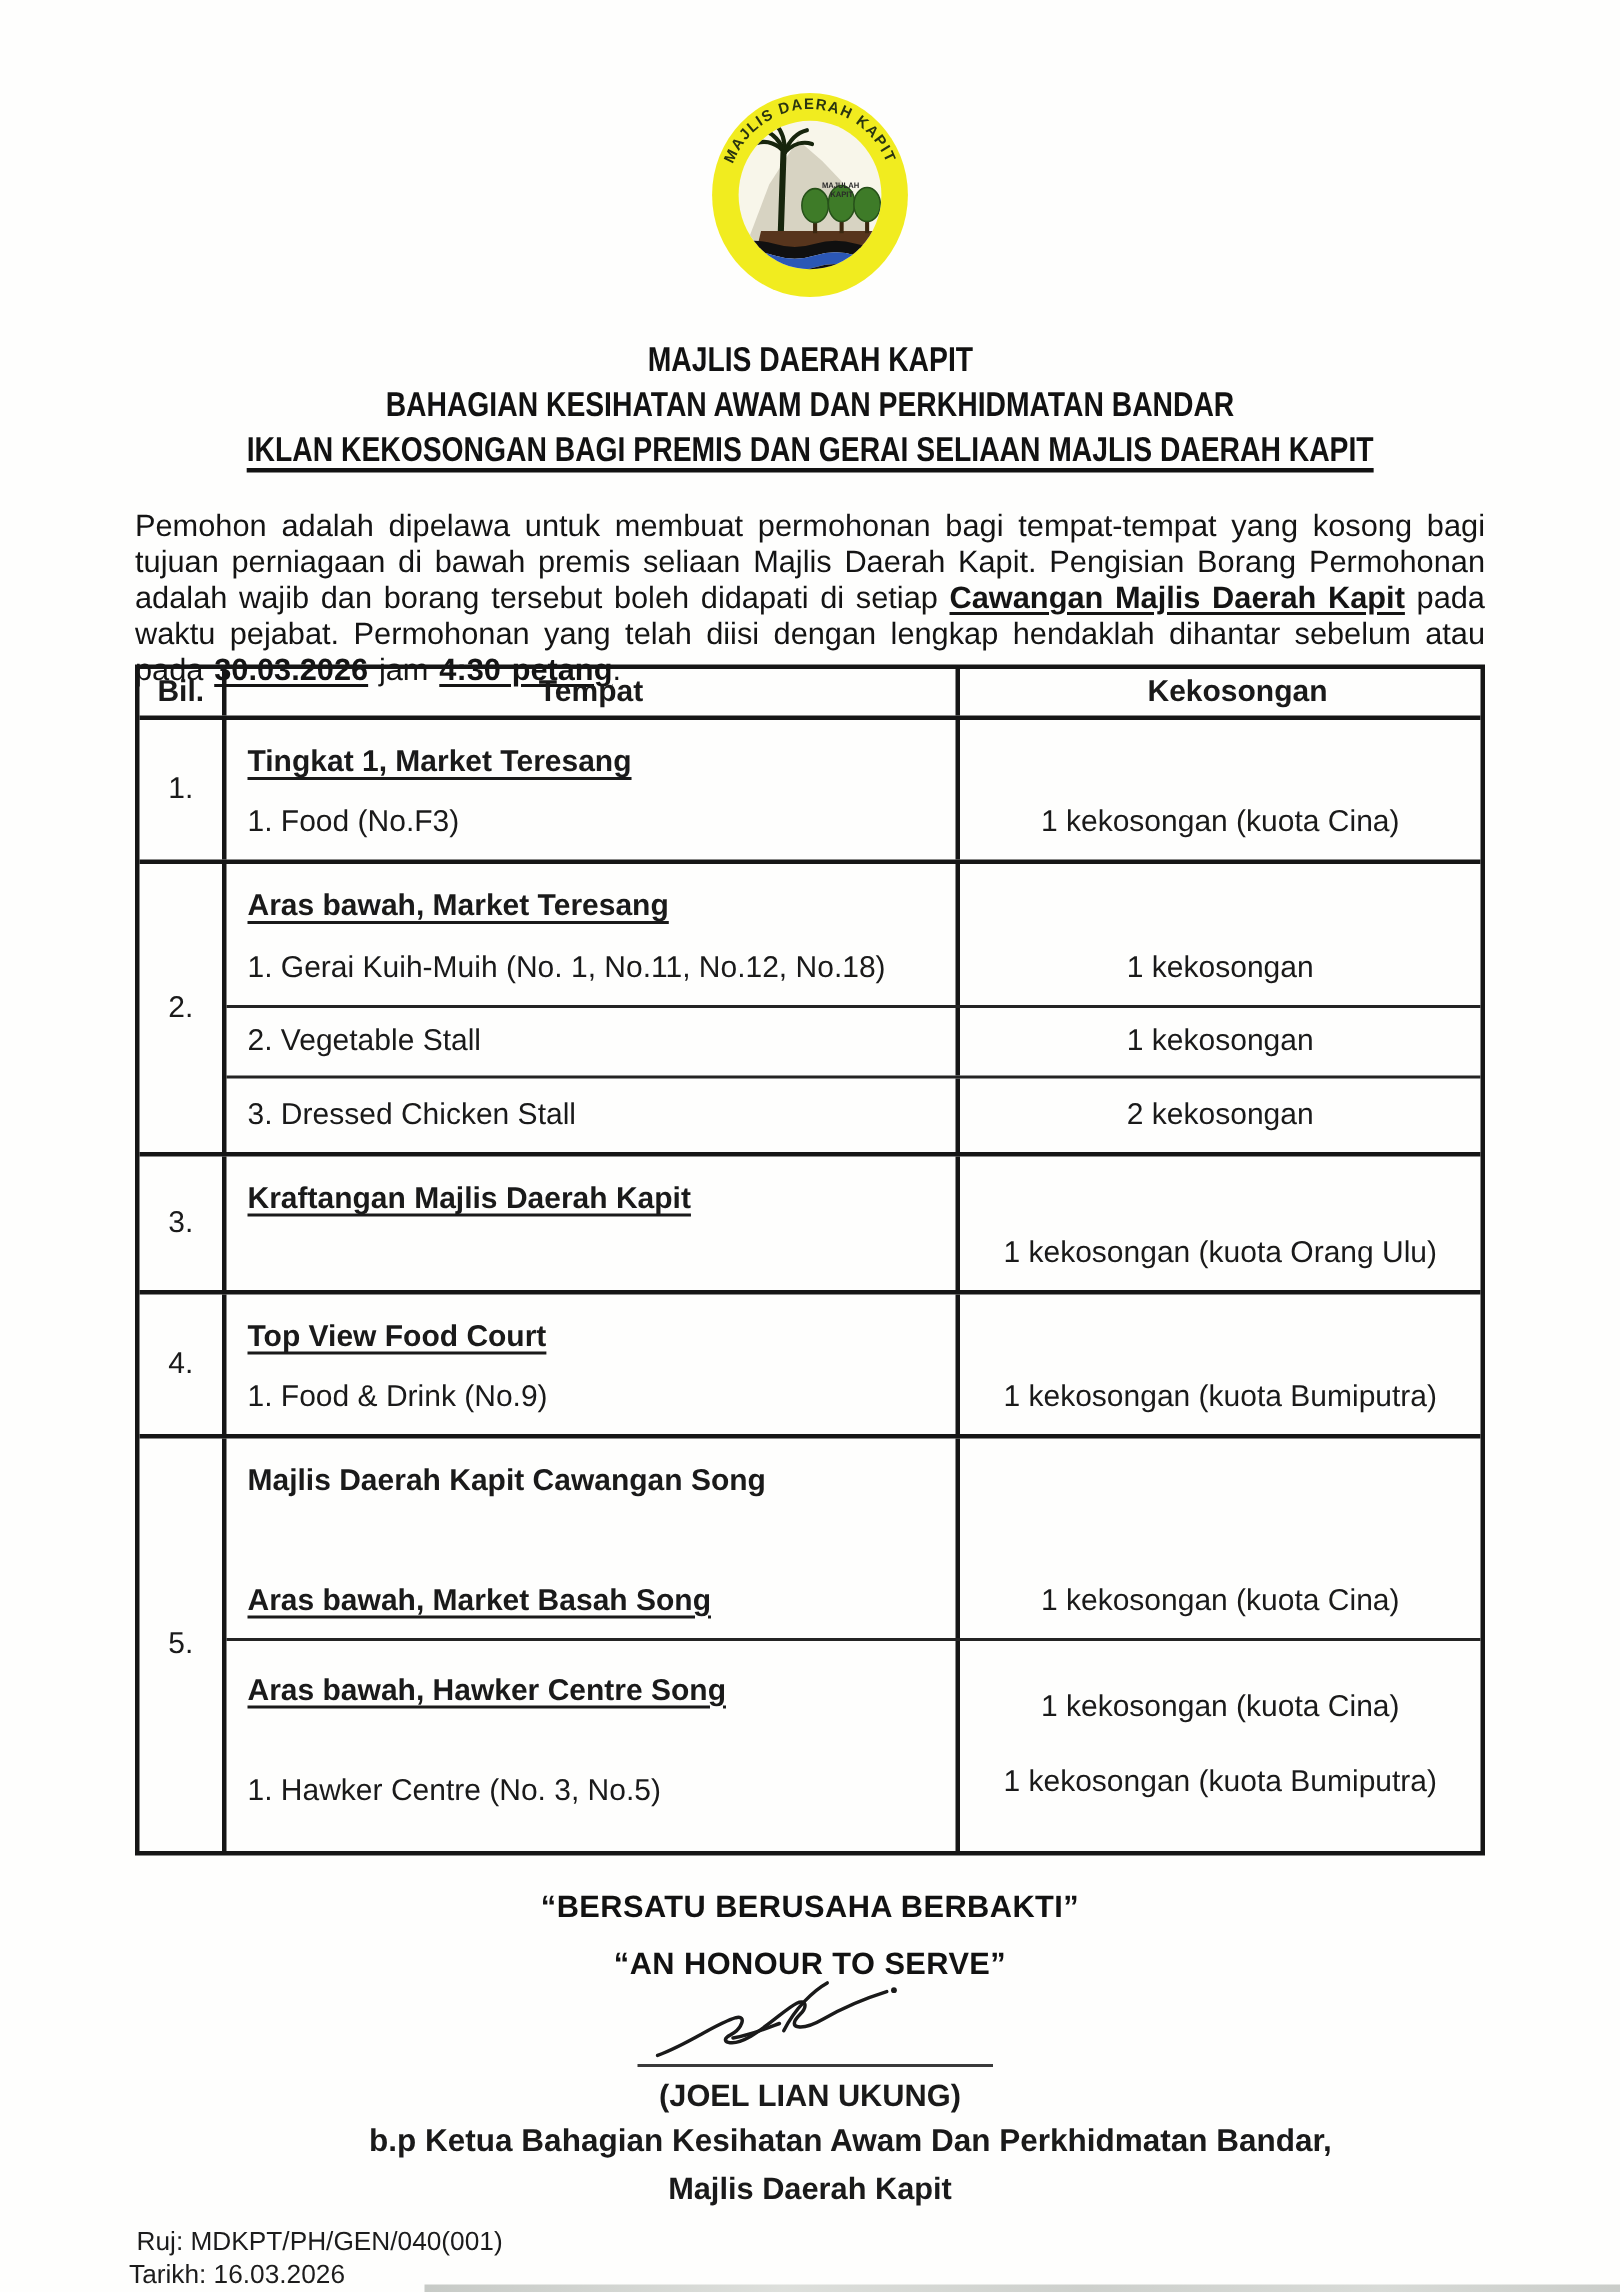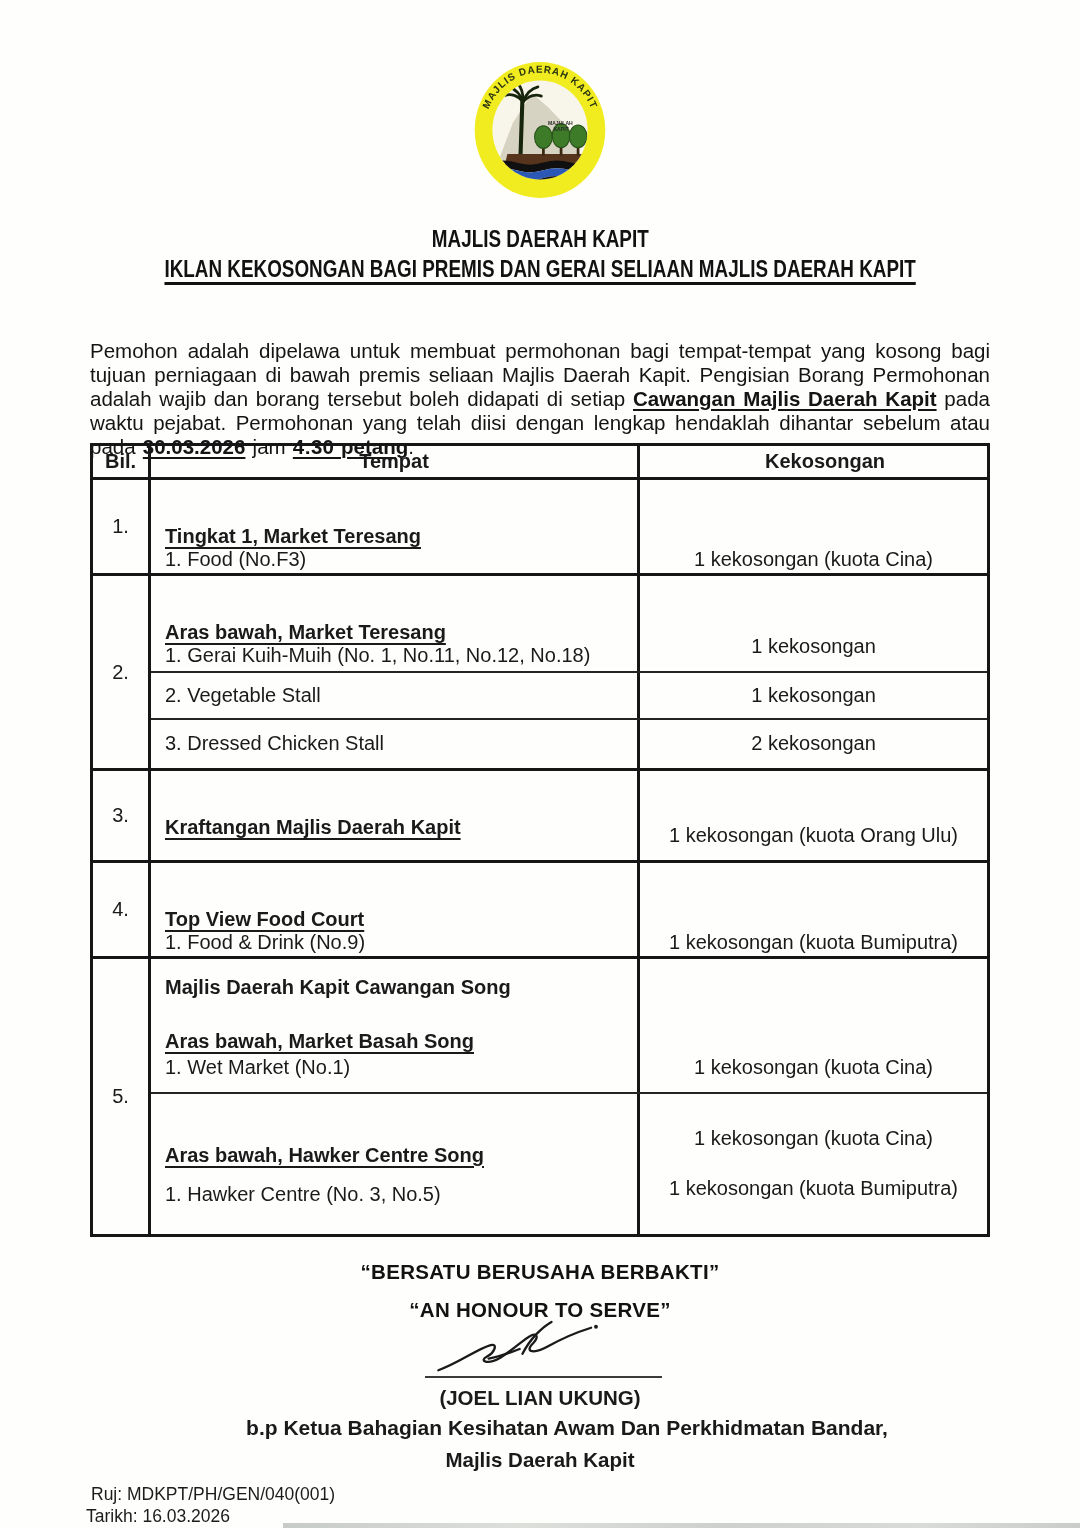--- a/index.html
+++ b/index.html
@@ -53,21 +53,21 @@
   .c-tempat.center-one { justify-content:center; padding-top:8px; padding-bottom:8px; }
   .c-val {
     flex:1; display:flex; flex-direction:column; align-items:center;
     box-sizing:border-box; padding:6px 6px 13px 6px;
   }
   .c-val.bottom { justify-content:flex-end; }
   .c-val.middle { justify-content:center; padding-bottom:6px; }
   .c-val.two { justify-content:center; gap:27px; padding-bottom:6px; }
   .t-head { font-weight:bold; }
   .t-head .hcell { display:flex; align-items:center; justify-content:center; }
-  .title { font-weight:bold; text-decoration:underline; text-decoration-thickness:2px; text-underline-offset:4px;margin-top:28px; }
+  .title { font-weight:bold; text-decoration:underline; text-decoration-thickness:2px; text-underline-offset:4px; }
   .pretitle { font-weight:bold; }
   .item { font-weight:normal; }
   .val { text-align:center; }
 
   
   .motto { position:absolute; left:0; width:1080px; text-align:center; font-weight:bold; font-size:20.5px; color:#121212; letter-spacing:0.3px; }
   .sig-svg { position:absolute; left:430px; top:1320px; width:185px; height:58px; }
   .sig-line { position:absolute; left:425px; top:1376px; width:237px; border-top:2.5px solid #3a3a3a; }
   .sig-name { position:absolute; left:0; width:1080px; top:1386px; text-align:center; font-weight:bold; font-size:20.5px; }
   .sig-role { position:absolute; left:0; width:1070px; top:1416px; text-align:center; font-weight:bold; font-size:21px;padding-left:32px; }
@@ -126,20 +126,21 @@
         <tspan x="131" y="108">KAPIT</tspan>
       </text>
     </g>
     <text font-size="14.5" font-weight="bold" fill="#2a3510" letter-spacing="1.5" font-family="Liberation Sans, sans-serif">
       <textPath href="#arcPath" startOffset="50%" text-anchor="middle">MAJLIS DAERAH KAPIT</textPath>
     </text>
   </svg>
 
   <div class="headings">
     <div class="h-line"><span class="cond">MAJLIS DAERAH KAPIT</span></div>
+    <div class="h-line"><span class="cond">BAHAGIAN KESIHATAN AWAM DAN PERKHIDMATAN BANDAR</span></div>
     <div class="h-line h-underline"><span class="cond">IKLAN KEKOSONGAN BAGI PREMIS DAN GERAI SELIAAN MAJLIS DAERAH KAPIT</span></div>
   </div>
 
   <p class="intro"><span>Pemohon adalah dipelawa untuk membuat permohonan bagi tempat-tempat yang kosong bagi tujuan perniagaan di bawah premis seliaan Majlis Daerah Kapit. Pengisian Borang Permohonan adalah wajib dan borang tersebut boleh didapati di setiap </span><span class="bu">Cawangan Majlis Daerah Kapit</span><span> pada waktu pejabat. Permohonan yang telah diisi dengan lengkap hendaklah dihantar sebelum atau pada </span><span class="bu">30.03.2026</span><span> jam </span><span class="bu">4:30 petang</span><span>.</span></p>
 
   <div class="tbl">
 
     <div class="trow first t-head" style="height:31px">
       <div class="c-bil hcell">Bil.</div>
       <div class="c-tempat hcell" style="padding:0; justify-content:center; align-items:center; flex-direction:row;">Tempat</div>
@@ -221,21 +222,20 @@
       </div>
     </div>
 
     <div class="trow" style="height:278px">
       <div class="c-bil">5.</div>
       <div class="c-main">
         <div class="sub first" style="height:134px">
           <div class="c-tempat">
             <span class="pretitle">Majlis Daerah Kapit Cawangan Song</span>
             <span class="title">Aras bawah, Market Basah Song</span>
-            <span class="item">1. Wet Market (No.1)</span>
           </div>
           <div class="c-val bottom">
             <span class="val">1 kekosongan (kuota Cina)</span>
           </div>
         </div>
         <div class="sub" style="height:144px">
           <div class="c-tempat" style="padding-top:22px; padding-bottom:28px;">
             <span class="title">Aras bawah, Hawker Centre Song</span>
             <span class="item">1. Hawker Centre (No. 3, No.5)</span>
           </div>

